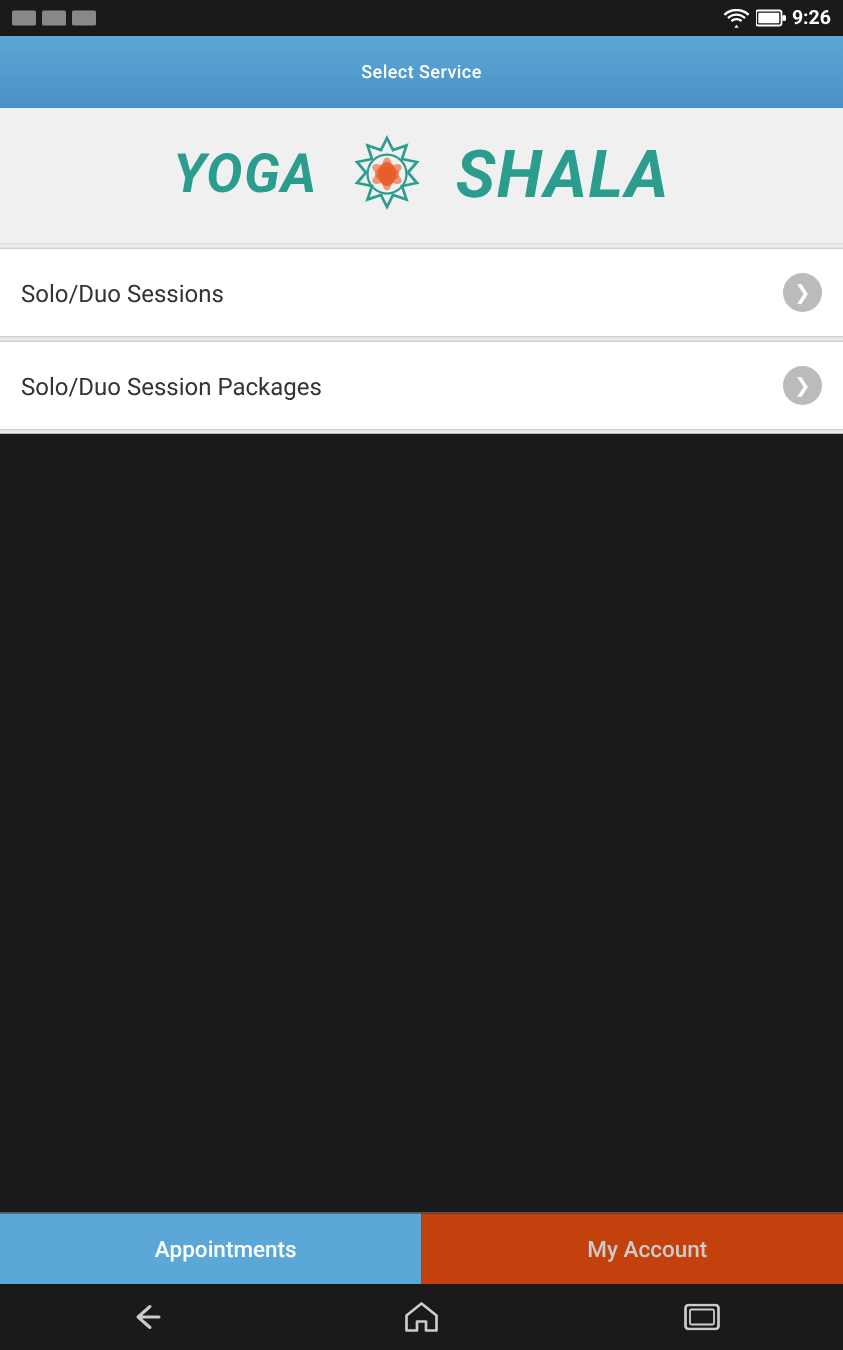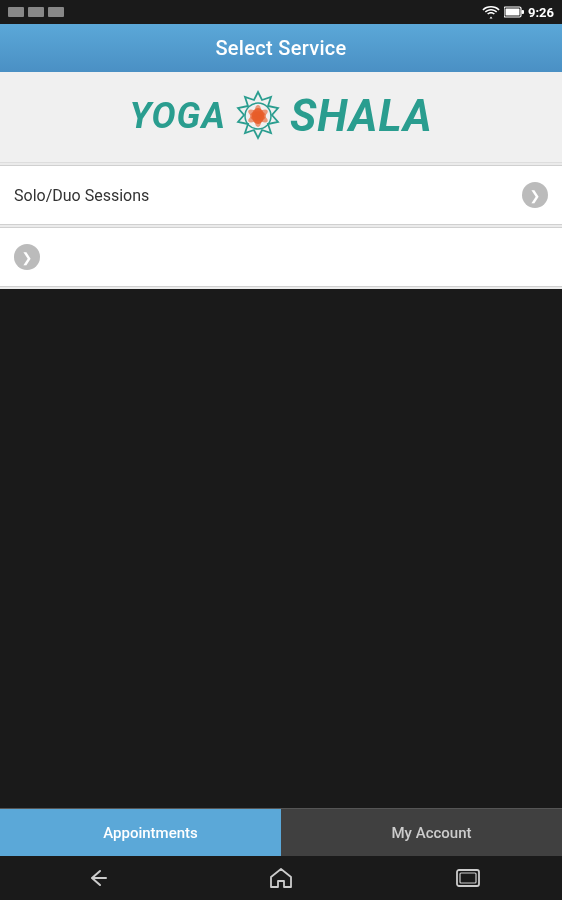--- a/index.html
+++ b/index.html
@@ -42,21 +42,21 @@
     .app-header {
       width: 100%;
       height: 48px;
       background: linear-gradient(180deg, #5ba8d8 0%, #4a90c4 100%);
       display: flex;
       align-items: center;
       justify-content: center;
     }
     .app-header-title {
       color: white;
-      font-size: 20px;
+      font-size: 12px;
       font-weight: 500;
       letter-spacing: 0.3px;
     }
 
     
     .main-content {
       width: 100%;
       background: #ebebeb;
       flex: 1;
       display: flex;
@@ -70,21 +70,21 @@
       padding: 18px 0 20px 0;
       display: flex;
       align-items: center;
       justify-content: center;
       border-bottom: 1px solid #ddd;
     }
 
     .logo-container {
       display: flex;
       align-items: center;
-      gap: 6px;
+      gap: 20px;
       justify-content: center;
     }
 
     .logo-text-left {
       color: #2a9d8f;
       font-size: 36px;
       font-weight: 700;
       letter-spacing: 1px;
       font-style: italic;
     }
@@ -166,21 +166,21 @@
       font-weight: 500;
       padding-left: 20px;
     }
 
     .tab-item.active {
       background: #5ba8d8;
       color: white;
     }
 
     .tab-item.inactive {
-      background: #404040;
+      background: #c2410c;
       color: #ccc;
     }
 
     
     .nav-bar {
       position: absolute;
       bottom: 0;
       left: 0;
       width: 100%;
       height: 44px;
@@ -267,20 +267,21 @@
       <span class="logo-text-right">SHALA</span>
     </div>
   </div>
 
   <div class="menu-list">
     <div class="menu-item">
       <span class="menu-item-label">Solo/Duo Sessions</span>
       <div class="chevron-icon">❯</div>
     </div>
     <div class="menu-item">
+      <span class="menu-item-label">Solo/Duo Session Packages</span>
       <div class="chevron-icon">❯</div>
     </div>
   </div>
 
   <div class="empty-space"></div>
 
 </div>
 
 <div class="tab-bar">
   <div class="tab-item active">

